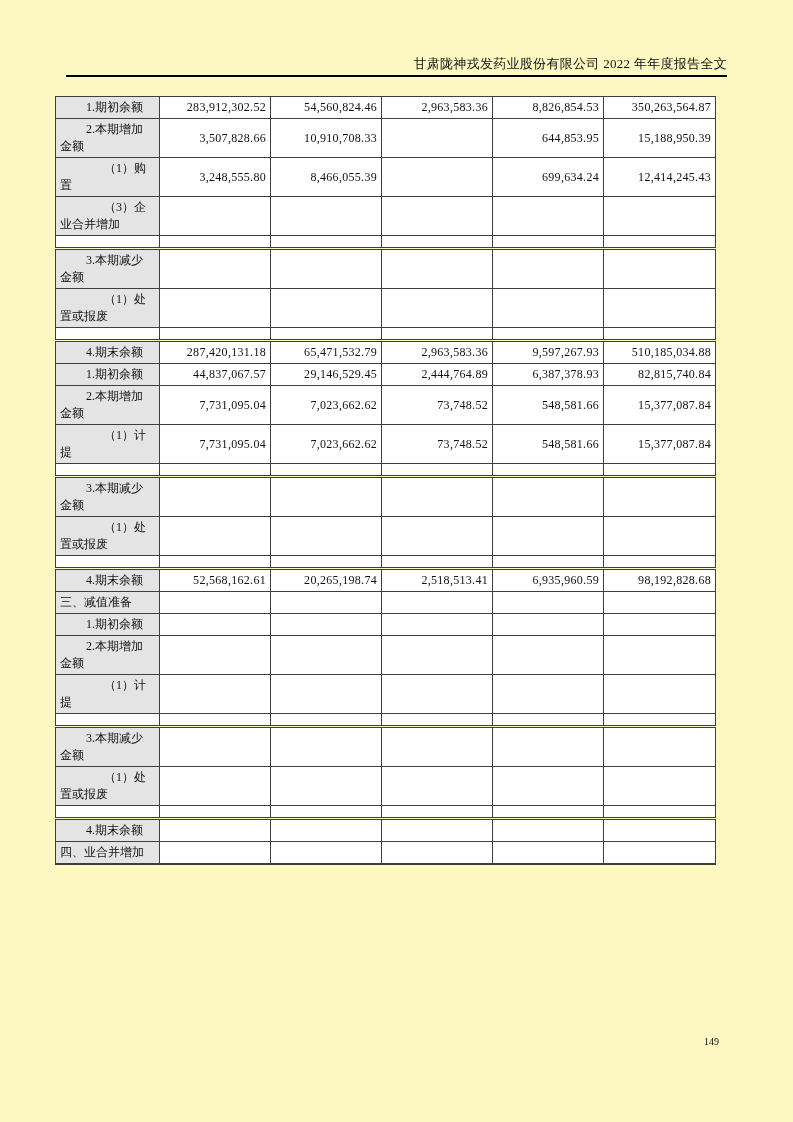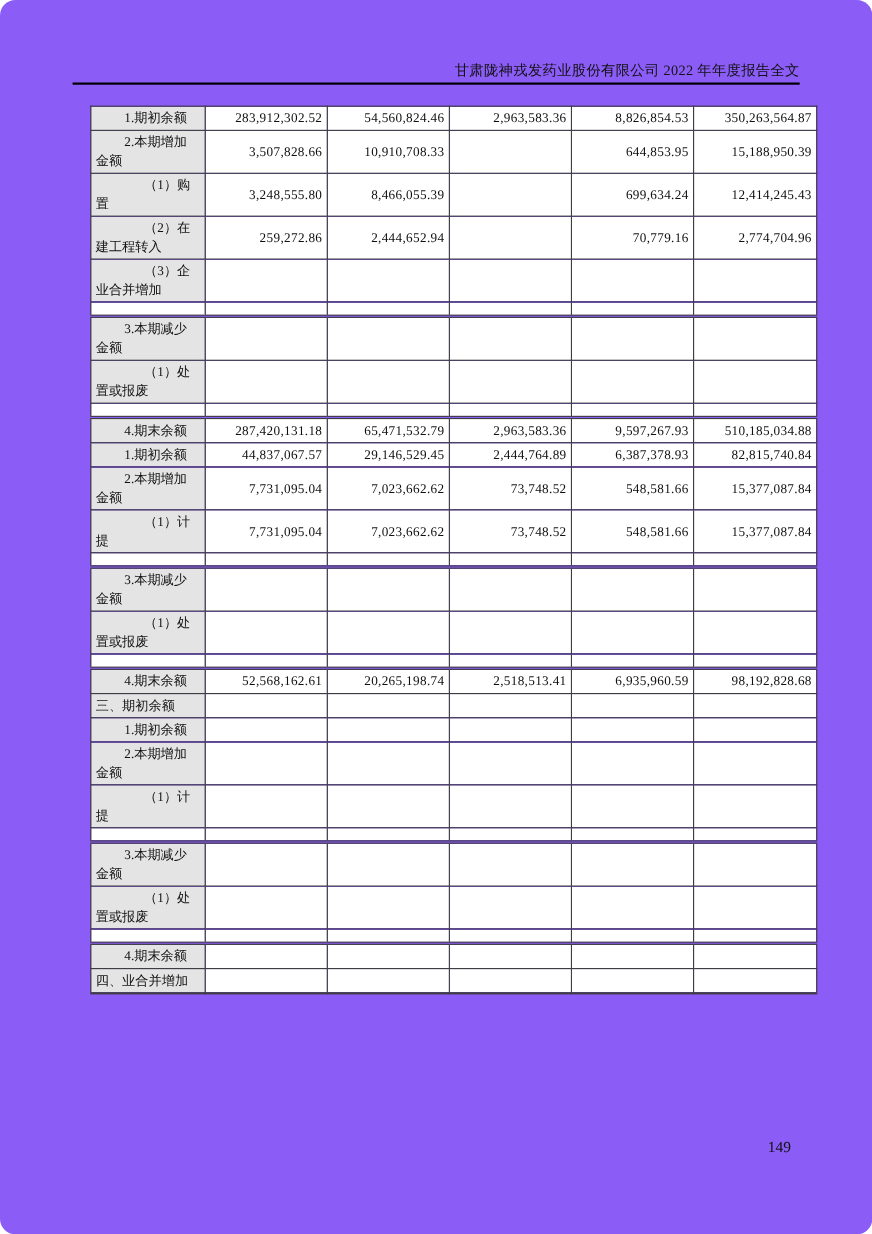--- a/index.html
+++ b/index.html
@@ -4,25 +4,24 @@
 <style>
   html, body {
     margin: 0;
     padding: 0;
     background: #ffffff;
   }
   .page {
     position: relative;
     width: 793px;
     height: 1122px;
-    background: #8b5cf6;
+    background: #fef9c3;
     font-family: "Liberation Serif", "DejaVu Serif", serif;
     color: #111111;
     overflow: hidden;
-    border-radius: 14px;
   }
   .header-text {
     position: absolute;
     top: 55px;
     right: 66px;
     font-size: 13px;
     line-height: 17px;
     color: #111111;
     letter-spacing: 0.3px;
     white-space: nowrap;
@@ -31,21 +30,21 @@
     position: absolute;
     top: 75px;
     left: 66px;
     width: 661px;
     height: 2px;
     background: #000000;
   }
   table.asset-table {
     position: absolute;
     top: 96px;
-    left: 82px;
+    left: 55px;
     width: 660px;
     border-collapse: collapse;
     table-layout: fixed;
     border: 1px solid #3e3e3e;
     border-bottom-width: 2px;
   }
   table.asset-table td {
     border: 1px solid #3e3e3e;
     font-size: 12px;
     line-height: 17px;
@@ -74,21 +73,21 @@
     padding: 0;
     border-bottom: 3px double #3e3e3e;
   }
   tr.empty td.label {
     background: #ffffff;
   }
   .page-number {
     position: absolute;
     top: 1036px;
     right: 74px;
-    font-size: 14px;
+    font-size: 10px;
     color: #111111;
   }
 </style>
 </head>
 <body>
 
 <div class="page">
 
   <div class="header-text">甘肃陇神戎发药业股份有限公司 2022 年年度报告全文</div>
 
@@ -124,29 +123,20 @@
         <tr>
           <td class="label lv2">（1）购
 置</td>
           <td class="num">3,248,555.80</td>
           <td class="num">8,466,055.39</td>
           <td class="num"></td>
           <td class="num">699,634.24</td>
           <td class="num">12,414,245.43</td>
         </tr>
         <tr>
-          <td class="label lv2">（2）在
-建工程转入</td>
-          <td class="num">259,272.86</td>
-          <td class="num">2,444,652.94</td>
-          <td class="num"></td>
-          <td class="num">70,779.16</td>
-          <td class="num">2,774,704.96</td>
-        </tr>
-        <tr>
           <td class="label lv2">（3）企
 业合并增加</td>
           <td class="num"></td>
           <td class="num"></td>
           <td class="num"></td>
           <td class="num"></td>
           <td class="num"></td>
         </tr>
         <tr class="empty">
           <td class="label lv0"></td>
@@ -252,21 +242,21 @@
         </tr>
         <tr>
           <td class="label lv1">4.期末余额</td>
           <td class="num">52,568,162.61</td>
           <td class="num">20,265,198.74</td>
           <td class="num">2,518,513.41</td>
           <td class="num">6,935,960.59</td>
           <td class="num">98,192,828.68</td>
         </tr>
         <tr>
-          <td class="label lv0">三、期初余额</td>
+          <td class="label lv0">三、减值准备</td>
           <td class="num"></td>
           <td class="num"></td>
           <td class="num"></td>
           <td class="num"></td>
           <td class="num"></td>
         </tr>
         <tr>
           <td class="label lv1">1.期初余额</td>
           <td class="num"></td>
           <td class="num"></td>

